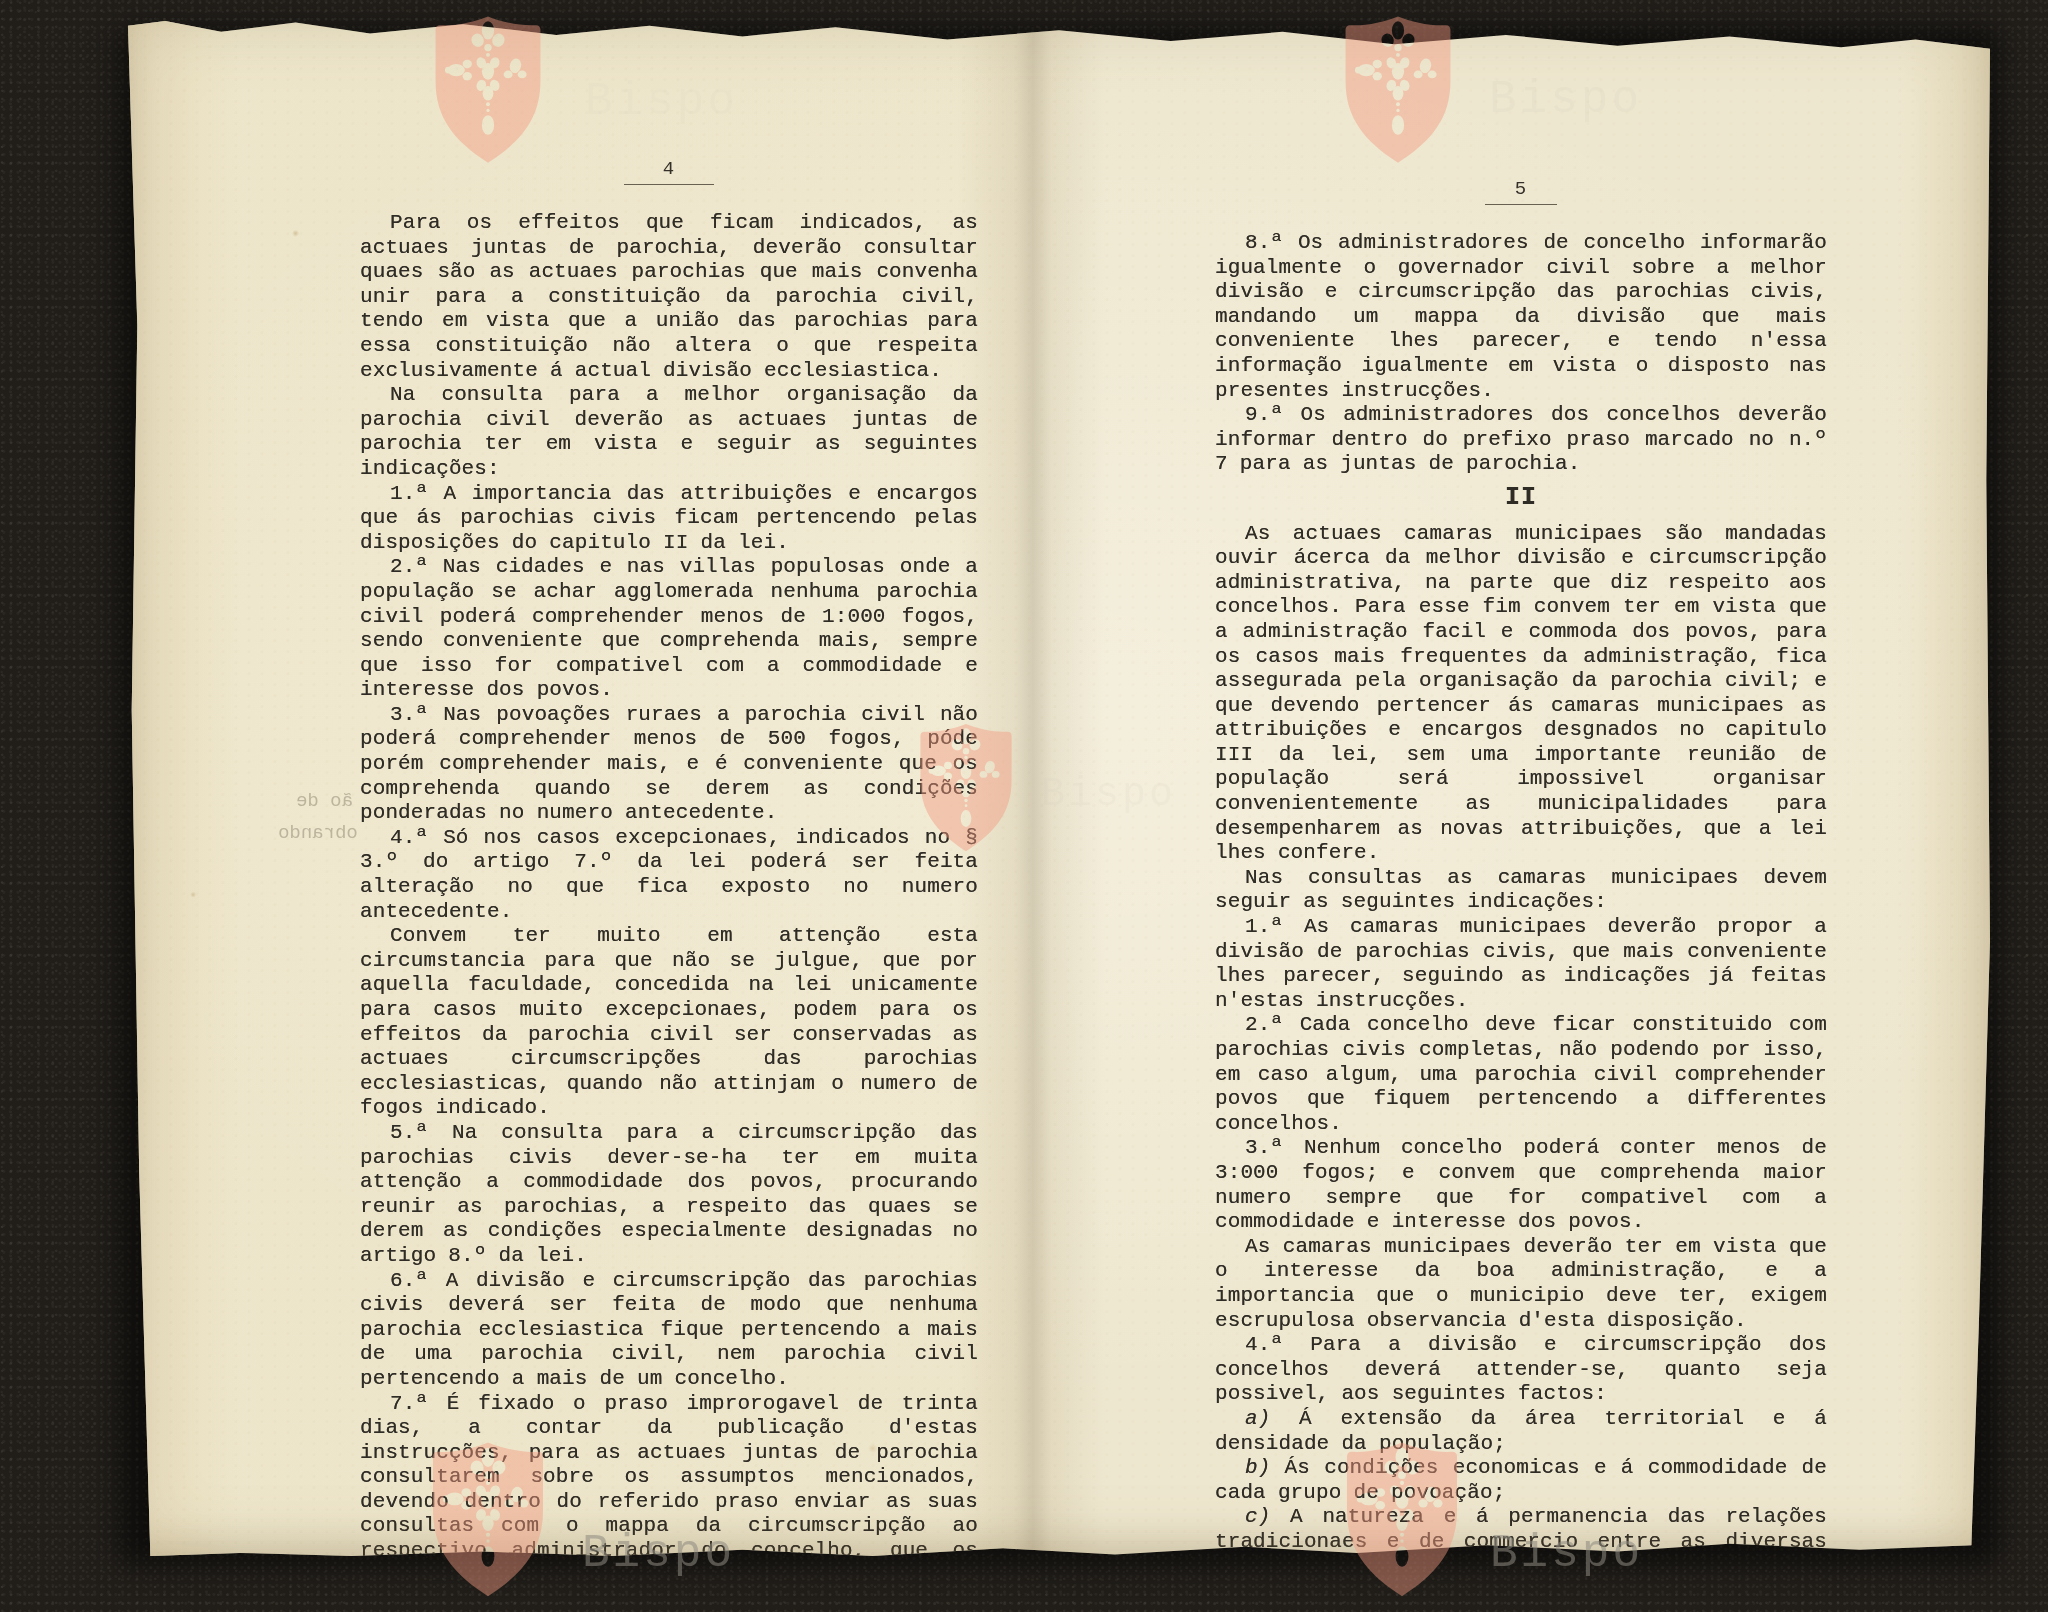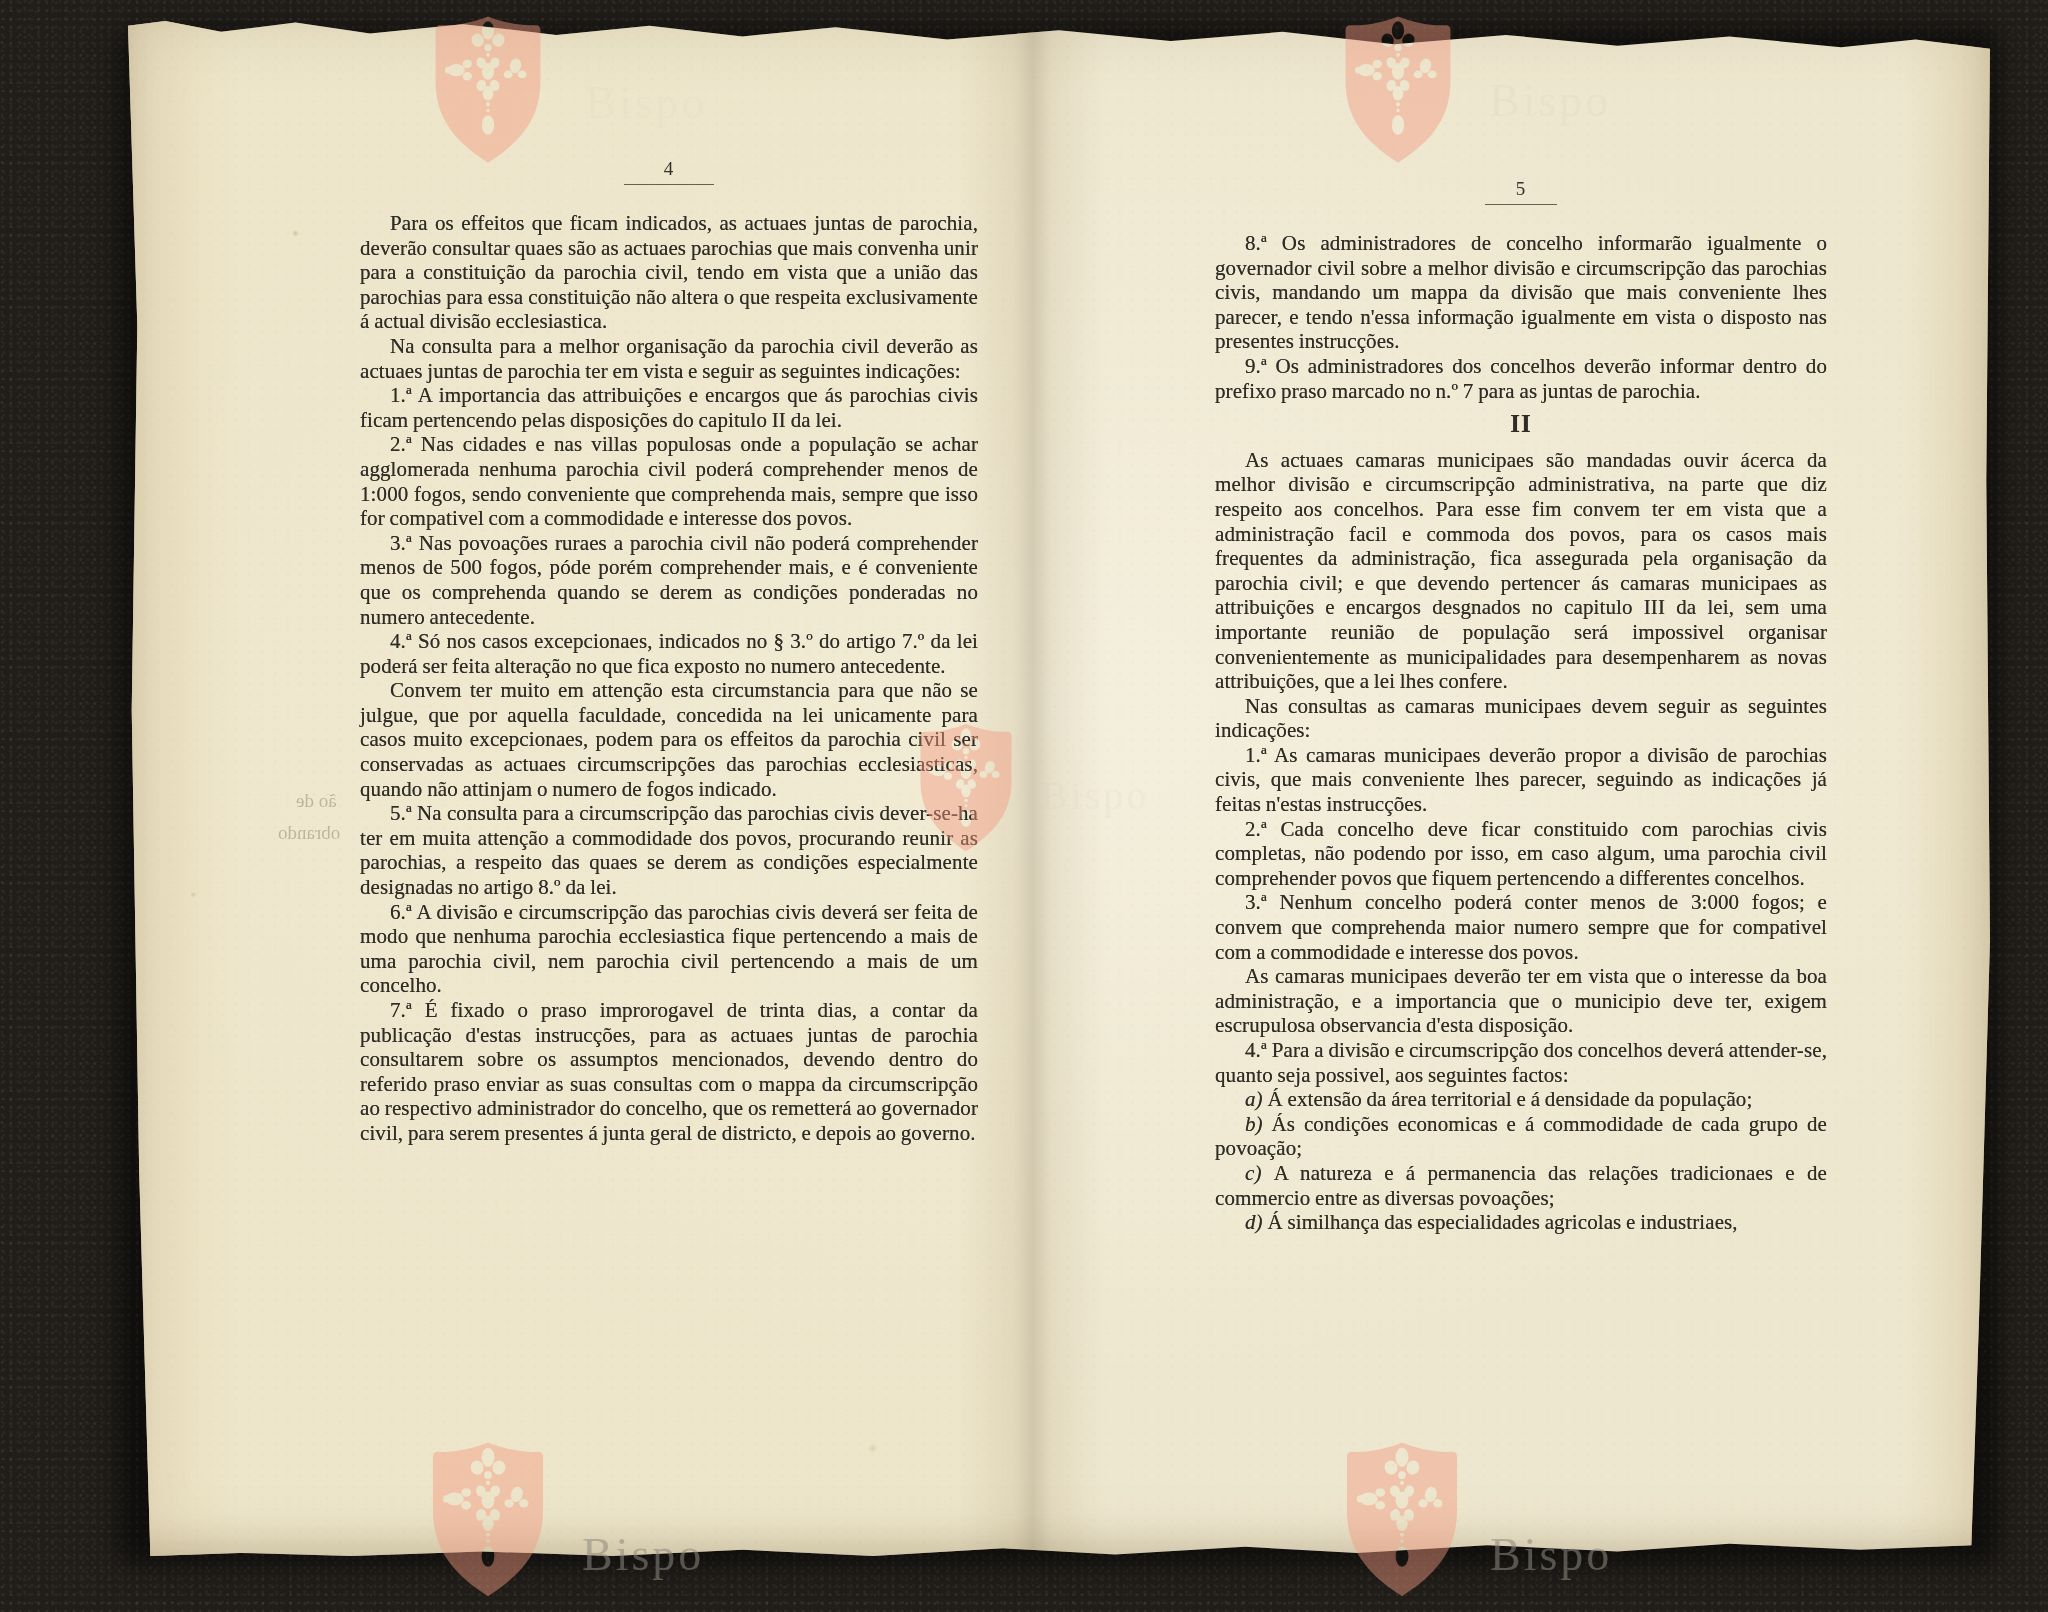--- a/index.html
+++ b/index.html
@@ -5,21 +5,21 @@
   html,body{margin:0;padding:0;background:#15130f;}
   .stage{
     position:relative; width:2048px; height:1612px; overflow:hidden;
     background-color:#211e1a;
     background-image:
       radial-gradient(circle at 25% 35%, rgba(110,102,90,.18) 0 .8px, transparent 1.6px),
       radial-gradient(circle at 75% 65%, rgba(95,88,78,.16) 0 .9px, transparent 1.8px),
       radial-gradient(circle at 55% 15%, rgba(72,66,58,.22) 0 1px, transparent 2px),
       radial-gradient(circle at 10% 80%, rgba(130,120,105,.10) 0 .7px, transparent 1.5px);
     background-size: 9px 8px, 14px 12px, 7px 9px, 17px 15px;
-    font-family:Liberation Serif, serif;
+    font-family:Liberation Mono, monospace;
   }
   .paper-shadow{
     position:absolute; left:118px; top:28px; width:1882px; height:1538px;
     background:rgba(0,0,0,.55); filter:blur(14px); border-radius:8px;
   }
   .paper{
     position:absolute; left:128px; top:18px; width:1862px; height:1538px;
     background-color:#eee7cf;
     background-image:
       linear-gradient(90deg, rgba(0,0,0,0) 44.5%, rgba(150,128,90,.14) 47.6%, rgba(104,86,56,.22) 48.6%, rgba(150,128,90,.12) 49.6%, rgba(0,0,0,0) 52.5%),

